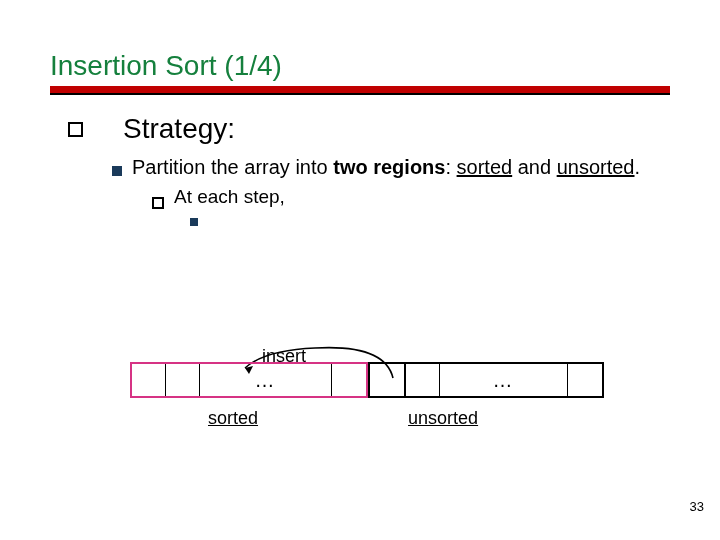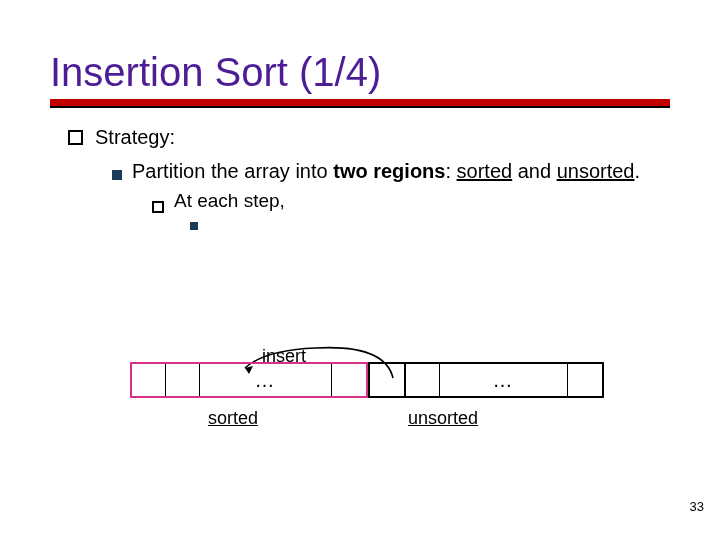--- a/index.html
+++ b/index.html
@@ -9,24 +9,24 @@
     height: 540px;
     font-family: Verdana, Arial, sans-serif;
     background: #fff;
     position: relative;
     box-sizing: border-box;
   }
   .slide {
     padding: 50px 50px 0 50px;
   }
   .title {
-    font-size: 40px;
+    font-size: 28px;
     font-weight: normal;
     margin: 0 0 4px 0;
-    color: #4c1d95;
+    color: #15803d;
   }
   .title-rule {
     height: 7px;
     background: #c00000;
     border-bottom: 2px solid #000;
     margin-bottom: 18px;
   }
   .b-square {
     display: inline-block;
     width: 11px;
@@ -58,24 +58,25 @@
   .b-solid-sm {
     display: inline-block;
     width: 8px;
     height: 8px;
     background: #1a3a5a;
     vertical-align: middle;
     margin-right: 10px;
     margin-top: 7px;
   }
   .lvl1 {
-    font-size: 20px;
+    font-size: 28px;
     margin-left: 18px;
     display: flex;
     align-items: center;
+    gap: 28px;
   }
   .lvl2 {
     font-size: 20px;
     margin-left: 62px;
     margin-top: 10px;
     display: flex;
     align-items: center;
     line-height: 1.28;
   }
   .lvl3 {

